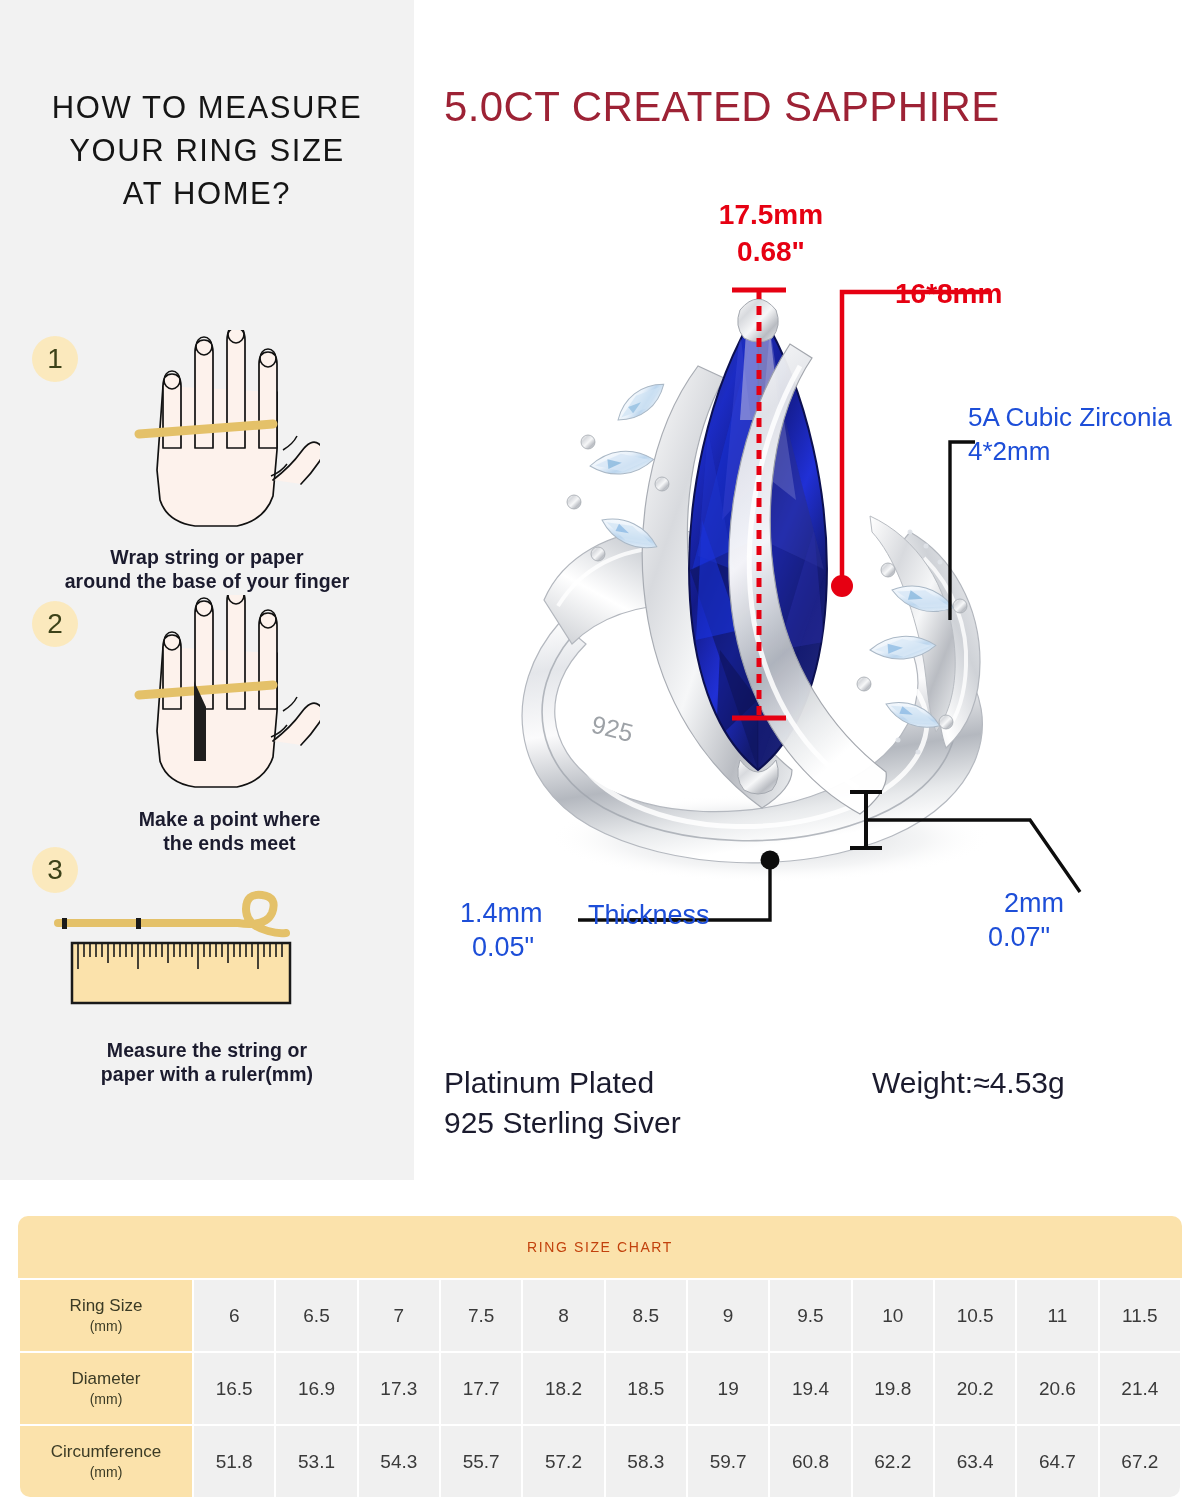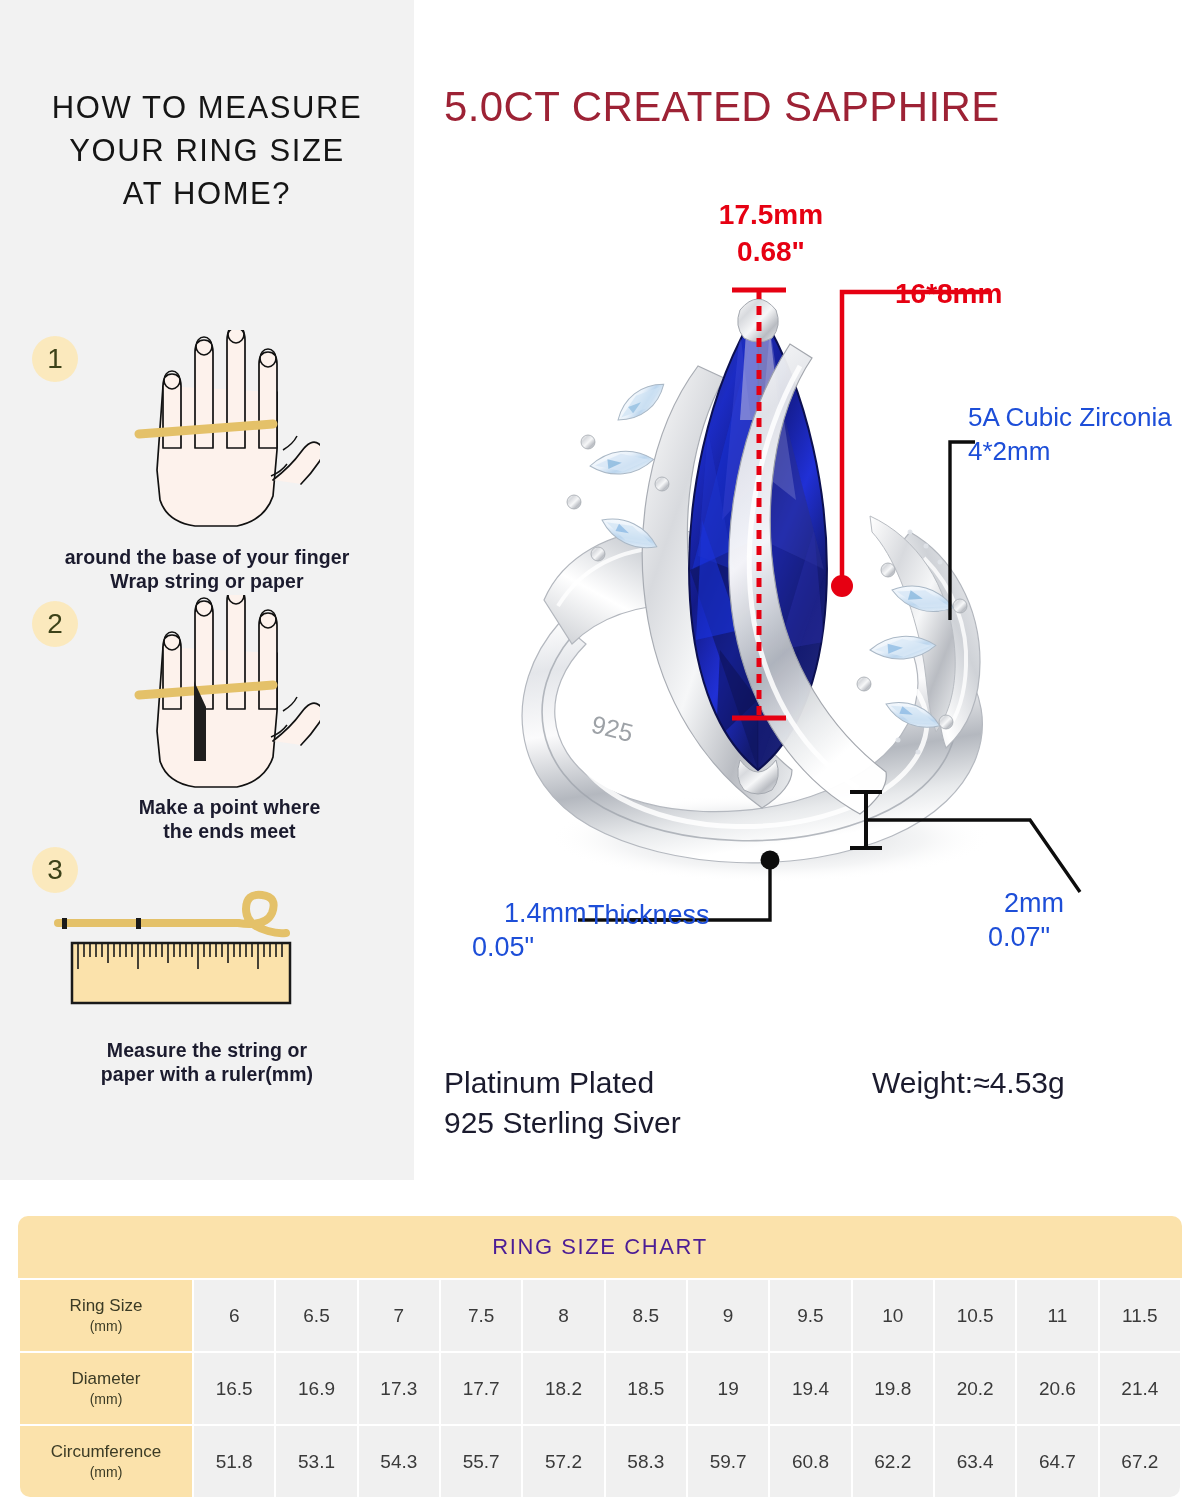--- a/index.html
+++ b/index.html
@@ -61,22 +61,22 @@
   .weight {
     position:absolute; left:872px; top:1063px;
     color:#1b1b2e; font-size:30px; line-height:40px; font-weight:400;
     white-space:nowrap;
   }
 
   
   .chart-wrap { position:absolute; left:18px; top:1216px; width:1164px; }
   .chart-title {
     height:62px; line-height:62px; text-align:center;
-    background:#fbe2ab; color:#4c1d95;
-    font-size:22px; letter-spacing:1.6px; font-weight:400;
+    background:#fbe2ab; color:#c2410c;
+    font-size:14px; letter-spacing:1.6px; font-weight:400;
     border-radius:10px 10px 0 0;
   }
   table.size-chart {
     width:100%; border-collapse:separate; border-spacing:2px 2px;
     background:#ffffff;
   }
   table.size-chart td {
     background:#f0f0f0; color:#3a3a3a;
     font-size:19px; text-align:center; height:71px;
     font-weight:400;
@@ -117,22 +117,22 @@
           <ellipse cx="67" cy="50" rx="8" ry="9"></ellipse>
           <ellipse cx="99" cy="16" rx="8" ry="9"></ellipse>
           <ellipse cx="131" cy="4" rx="8" ry="9"></ellipse>
           <ellipse cx="163" cy="28" rx="8" ry="9"></ellipse>
           <path d="M178 120 q10-6 14-14"></path>
           <path d="M166 146 q10-4 16-12"></path>
         </g>
         <path d="M34 104 L168 94" stroke="#e4c169" stroke-width="9" stroke-linecap="round" fill="none"></path>
       </svg>
       <div class="step-caption" style="top:215px;">
+        <div>Wrap string or paper</div>
         <div>around the base of your finger</div>
-        <div>Wrap string or paper</div>
       </div>
     </div>
 
     <div class="step" style="top:595px;">
       <div class="badge" style="left:32px; top:6px;">2</div>
       <svg class="art" style="left:105px; top:0px;" width="215" height="200" viewBox="0 0 215 200">
         <g fill="#fdf2ec" stroke="#111" stroke-width="1.7" stroke-linejoin="round" stroke-linecap="round">
           <path d="M58 52 L52 136 L55 166 Q62 188 90 192 L132 192 Q160 186 168 162 L172 116 L172 58"></path>
           <path d="M58 52 q0-12 9-12 q9 0 9 12 L76 114 L58 114 Z"></path>
           <path d="M90 18 q0-12 9-12 q9 0 9 12 L108 114 L90 114 Z"></path>
@@ -144,21 +144,21 @@
           <ellipse cx="67" cy="46" rx="8" ry="9"></ellipse>
           <ellipse cx="99" cy="12" rx="8" ry="9"></ellipse>
           <ellipse cx="131" cy="0" rx="8" ry="9"></ellipse>
           <ellipse cx="163" cy="24" rx="8" ry="9"></ellipse>
           <path d="M178 116 q10-6 14-14"></path>
           <path d="M166 142 q10-4 16-12"></path>
         </g>
         <path d="M34 100 L168 90" stroke="#e4c169" stroke-width="9" stroke-linecap="round" fill="none"></path>
         <path d="M89 86 L101 112 L101 166 L89 166 Z" fill="#1e1e1e"></path>
       </svg>
-      <div class="step-caption" style="top:200px;padding-left:45px;">
+      <div class="step-caption" style="top:212px;padding-left:45px;">
         <div>Make a point where</div>
         <div>the ends meet</div>
       </div>
     </div>
 
     <div class="step" style="top:843px;">
       <div class="badge" style="left:32px; top:4px;">3</div>
       <svg class="art" style="left:52px; top:44px;" width="260" height="130" viewBox="0 0 260 130">
         <g fill="none" stroke="#e4c169" stroke-width="8" stroke-linecap="round">
           <path d="M6 36 L186 36"></path>
@@ -401,21 +401,21 @@
     <line x1="436" y1="412" x2="436" y2="468" stroke="#0d0d0d" stroke-width="4"></line>
 
     <polyline points="436,440 600,440 650,512" fill="none" stroke="#0d0d0d" stroke-width="3.4"></polyline>
   </svg>
 
   <div class="ann blk" style="left:968px; top:400px; font-size:26px; line-height:34px;">
     <div>5A Cubic Zirconia</div>
     <div>4*2mm</div>
   </div>
 
-  <div class="ann blk" style="left:460px; top:898px; font-size:27px;margin-left:44px;">1.4mm</div>
+  <div class="ann blk" style="left:460px; top:898px; font-size:27px;">1.4mm</div>
   <div class="ann blk" style="left:472px; top:932px; font-size:27px;">0.05"</div>
   <div class="ann blk" style="left:588px; top:900px; font-size:27px;">Thickness</div>
 
   <div class="ann blk" style="left:1004px; top:888px; font-size:27px;">2mm</div>
   <div class="ann blk" style="left:988px; top:922px; font-size:27px;">0.07"</div>
 
   <div class="material">
     <div>Platinum Plated</div>
     <div>925 Sterling Siver</div>
   </div>

